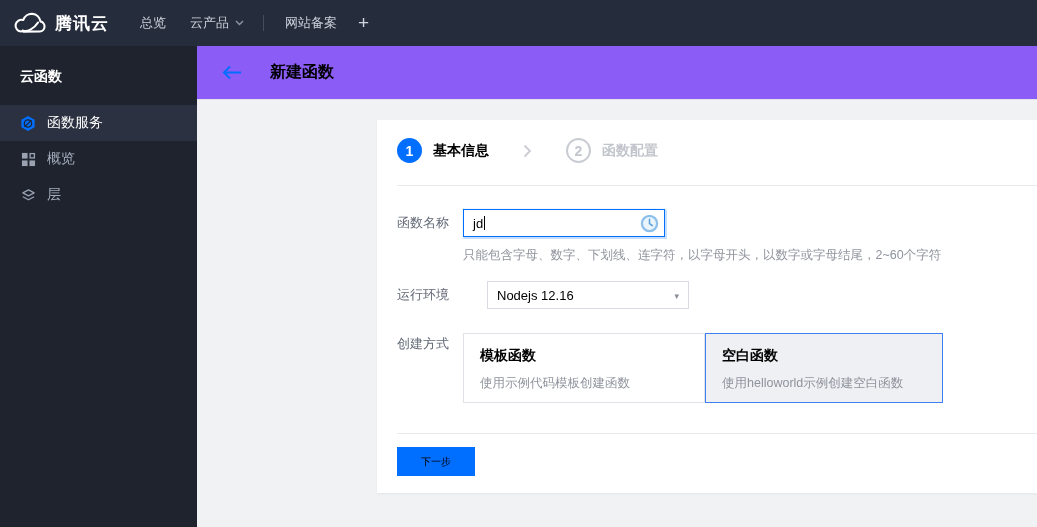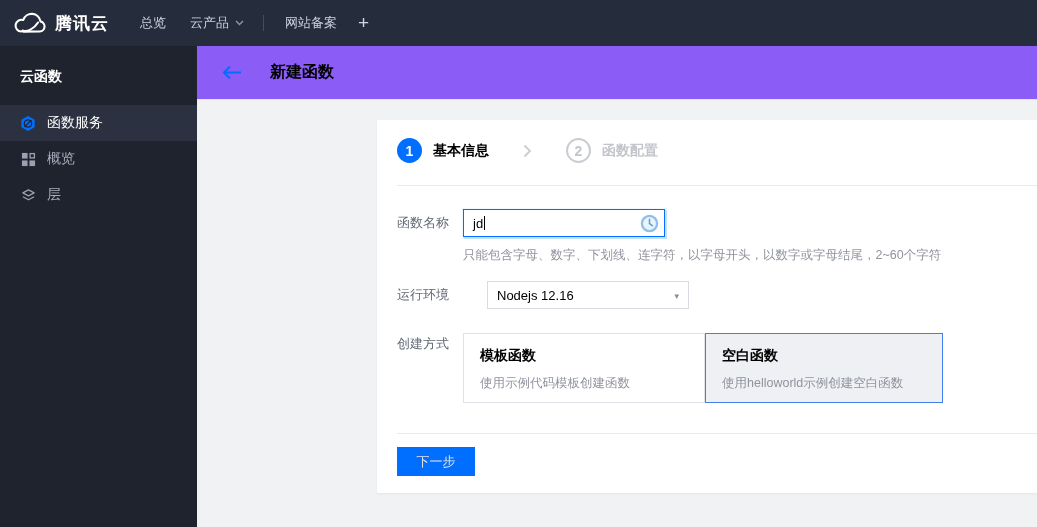--- a/index.html
+++ b/index.html
@@ -54,21 +54,21 @@
   .caret-bar{width:1px;height:14px;background:#000;margin-left:1px;}
   .clock{position:absolute;right:5px;top:4px;display:flex;}
   .helper{position:absolute;left:86px;top:127px;font-size:12.5px;color:#8f939c;white-space:nowrap;}
   .select{position:absolute;left:86px;top:161px;width:202px;height:28px;border:1px solid #d8dce2;background:#fff;box-sizing:border-box;display:flex;align-items:center;padding:0 9px;font-size:13px;color:#000;cursor:pointer;margin-left:24px;}
   .select-caret{position:absolute;right:9px;top:9px;color:#878d96;font-size:9px;line-height:10px;}
   .option{position:absolute;top:213px;height:70px;box-sizing:border-box;border:1px solid #dfe2e7;background:#fff;padding:13px 0 0 16px;cursor:pointer;overflow:hidden;}
   #option-template{left:86px;width:242px;}
   #option-blank{left:328px;width:238px;background:#eef0f3;border:1px solid #3f80f1;}
   .option-title{font-size:14px;font-weight:bold;color:#000;}
   .option-desc{margin-top:10px;font-size:12.5px;color:#8f939c;white-space:nowrap;}
-  .next-btn{position:absolute;left:20px;top:327px;width:78px;height:29px;background:#006eff;color:#e5e5e5;font-size:13px;border:none;display:flex;align-items:center;justify-content:center;cursor:pointer;font-family:inherit;}
+  .next-btn{position:absolute;left:20px;top:327px;width:78px;height:29px;background:#006eff;color:#000000;font-size:10px;border:none;display:flex;align-items:center;justify-content:center;cursor:pointer;font-family:inherit;}
 </style>
 </head>
 <body>
 
 <div class="topbar">
   <div class="logo">
     <span style="display:flex;">
       <svg width="33" height="23" viewBox="0 0 33 23" fill="none">
         <path d="M8.2 19.5 a5.9 5.9 0 1 1 2.1-11.5 A8.8 8.8 0 0 1 27.4 9.4 a5.1 5.1 0 0 1 -0.6 10.1 L10 19.6" stroke="#fff" stroke-width="2.1" stroke-linecap="round" stroke-linejoin="round"></path>
         <path d="M9.5 18.5 C14 20.5 21 17 25 10.5" stroke="#fff" stroke-width="2.1" stroke-linecap="round"></path>

